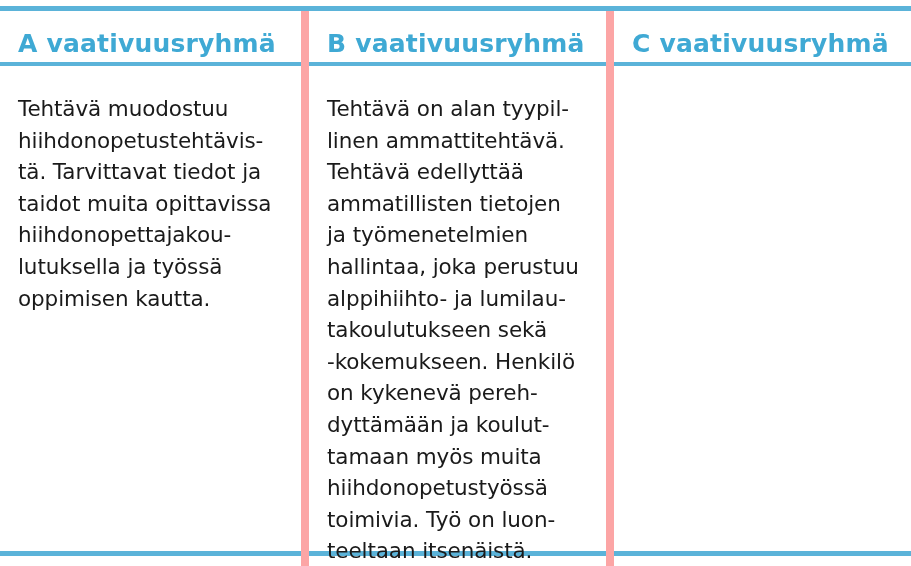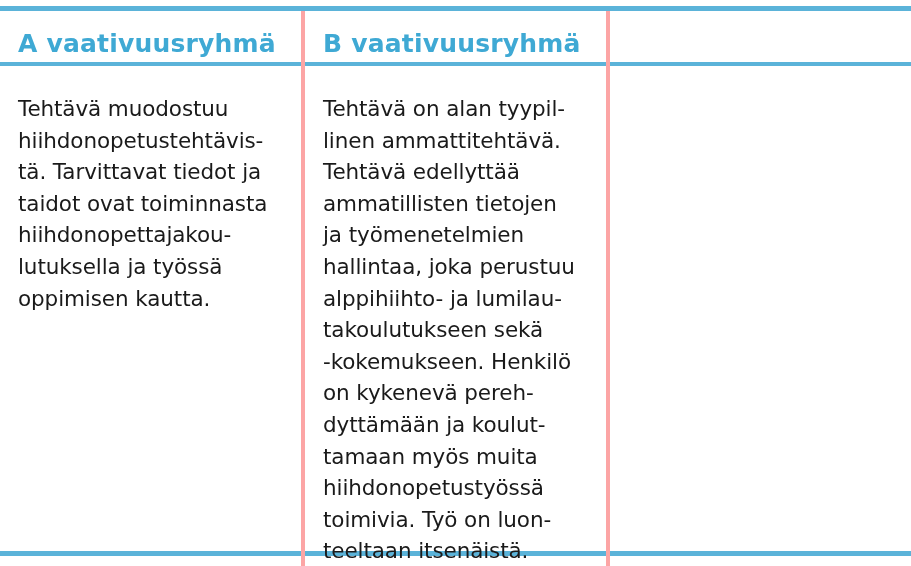--- a/index.html
+++ b/index.html
@@ -42,21 +42,21 @@
     grid-template-columns: 301px 305px 305px;
     box-sizing: border-box;
   }
 
   .col {
     position: relative;
     box-sizing: border-box;
     padding: 0;
   }
   .col + .col {
-    border-left: 4px solid #fca5a5;
+    border-left: 8px solid #fca5a5;
   }
 
   .col-head {
     height: 66px;
     display: flex;
     align-items: center;
     padding: 0 14px 0 18px;
     box-sizing: border-box;
   }
   .col-head-text {
@@ -92,21 +92,21 @@
   <div class="grid">
 
     <div class="col">
       <div class="col-head">
         <span class="col-head-text">A vaativuusryhmä</span>
       </div>
       <div class="col-body">
         <div class="col-body-text">Tehtävä muodostuu
 hiihdonopetustehtävis-
 tä. Tarvittavat tiedot ja
-taidot ovat toiminnasta
+taidot muita opittavissa
 hiihdonopettajakou-
 lutuksella ja työssä
 oppimisen kautta.</div>
       </div>
     </div>
 
     <div class="col">
       <div class="col-head">
         <span class="col-head-text">B vaativuusryhmä</span>
       </div>
@@ -123,16 +123,19 @@
 on kykenevä pereh-
 dyttämään ja koulut-
 tamaan myös muita
 hiihdonopetustyössä
 toimivia. Työ on luon-
 teeltaan itsenäistä.</div>
       </div>
     </div>
 
     <div class="col">
+      <div class="col-head">
+        <span class="col-head-text">C vaativuusryhmä</span>
+      </div>
     </div>
 
   </div>
 </div>
 
 </body></html>

